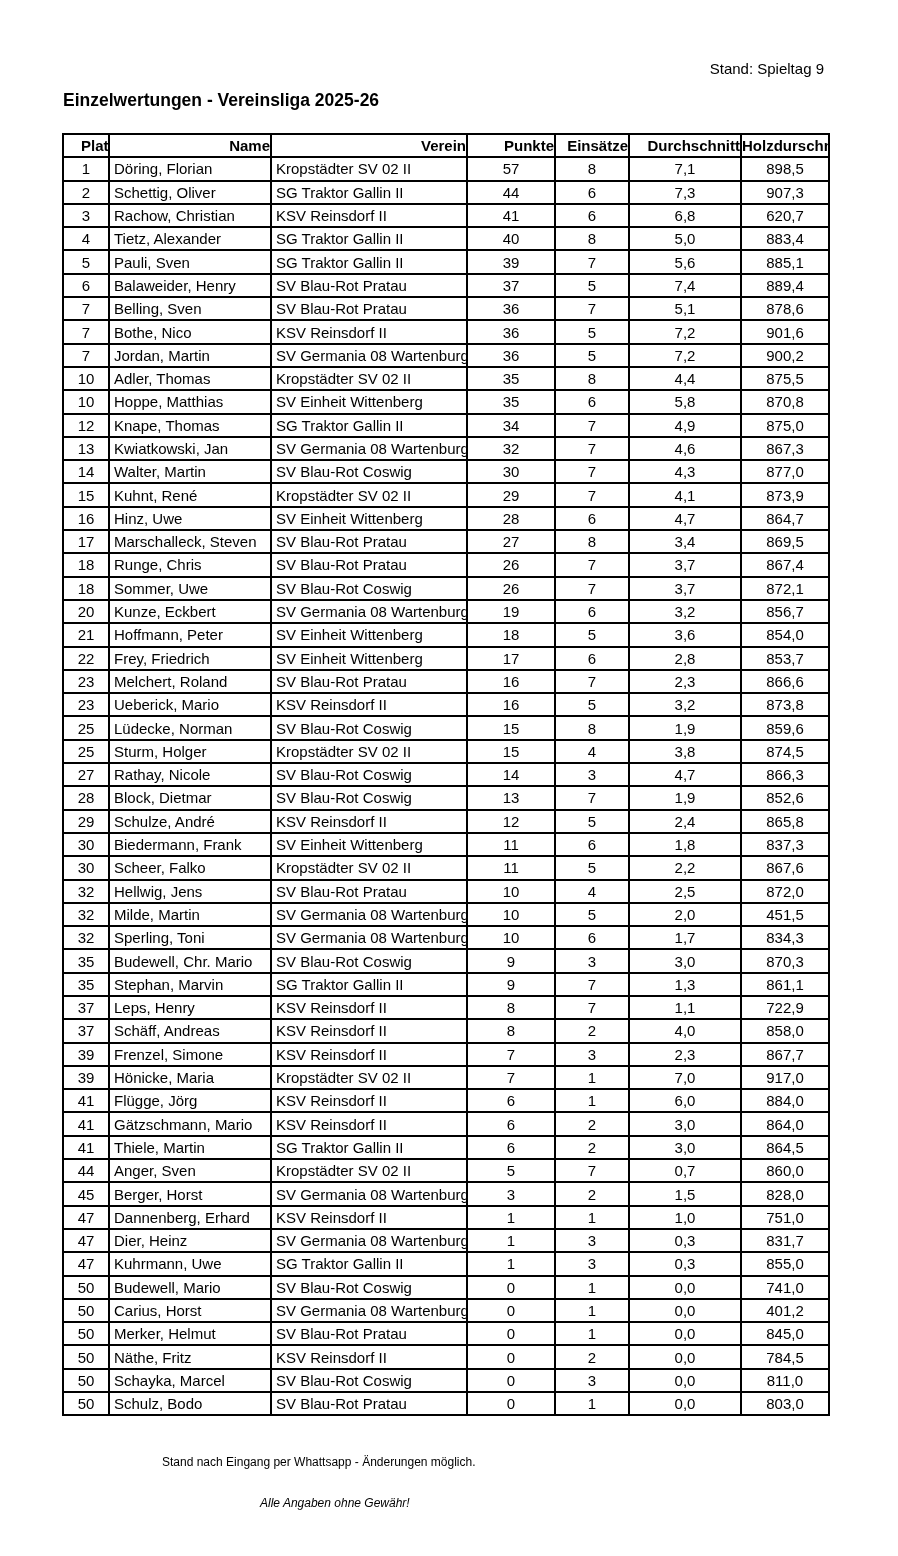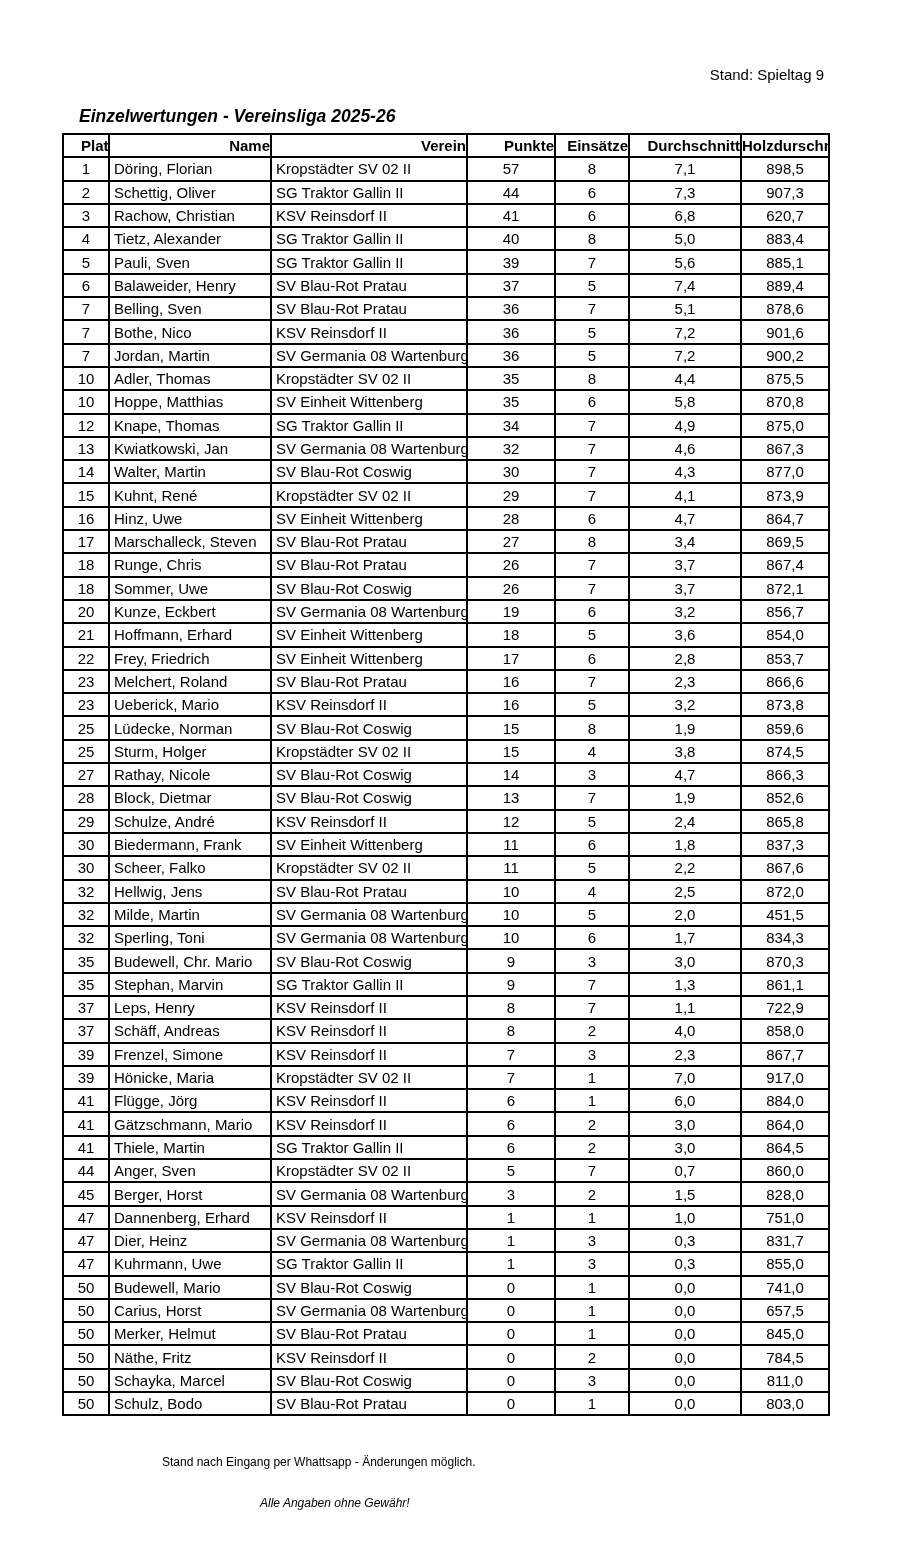--- a/index.html
+++ b/index.html
@@ -10,21 +10,21 @@
   body {
     width: 898px;
     height: 1556px;
     position: relative;
     font-family: "Liberation Sans", sans-serif;
     color: #000000;
     overflow: hidden;
   }
   .stand-label {
     position: absolute;
-    top: 66px;
+    top: 60px;
     right: 74px;
     font-size: 15px;
     white-space: nowrap;
   }
   .page-title {
     position: absolute;
     top: 90px;
     left: 63px;
     font-size: 17.5px;
     font-weight: bold;
@@ -77,21 +77,21 @@
     font-size: 12px;
     font-style: italic;
     white-space: nowrap;
   }
 </style>
 </head>
 <body>
 
 <div class="stand-label">Stand: Spieltag 9</div>
 
-<h1 class="page-title" style="margin:16px;font-style:italic;">Einzelwertungen - Vereinsliga 2025-26</h1>
+<h1 class="page-title" style="margin:0;">Einzelwertungen - Vereinsliga 2025-26</h1>
 
 <table class="standings">
   <colgroup>
     <col style="width:46px">
     <col style="width:162px">
     <col style="width:196px">
     <col style="width:88px">
     <col style="width:74px">
     <col style="width:112px">
     <col style="width:88px">
@@ -283,21 +283,21 @@
         <td class="c-center">20</td>
         <td class="c-left">Kunze, Eckbert</td>
         <td class="c-left">SV Germania 08 Wartenburg</td>
         <td class="c-center">19</td>
         <td class="c-center">6</td>
         <td class="c-center">3,2</td>
         <td class="c-center">856,7</td>
       </tr>
       <tr>
         <td class="c-center">21</td>
-        <td class="c-left">Hoffmann, Erhard</td>
+        <td class="c-left">Hoffmann, Peter</td>
         <td class="c-left">SV Einheit Wittenberg</td>
         <td class="c-center">18</td>
         <td class="c-center">5</td>
         <td class="c-center">3,6</td>
         <td class="c-center">854,0</td>
       </tr>
       <tr>
         <td class="c-center">22</td>
         <td class="c-left">Frey, Friedrich</td>
         <td class="c-left">SV Einheit Wittenberg</td>
@@ -549,21 +549,21 @@
         <td class="c-center">0,0</td>
         <td class="c-center">741,0</td>
       </tr>
       <tr>
         <td class="c-center">50</td>
         <td class="c-left">Carius, Horst</td>
         <td class="c-left">SV Germania 08 Wartenburg</td>
         <td class="c-center">0</td>
         <td class="c-center">1</td>
         <td class="c-center">0,0</td>
-        <td class="c-center">657,5</td>
+        <td class="c-center">401,2</td>
       </tr>
       <tr>
         <td class="c-center">50</td>
         <td class="c-left">Merker, Helmut</td>
         <td class="c-left">SV Blau-Rot Pratau</td>
         <td class="c-center">0</td>
         <td class="c-center">1</td>
         <td class="c-center">0,0</td>
         <td class="c-center">845,0</td>
       </tr>

